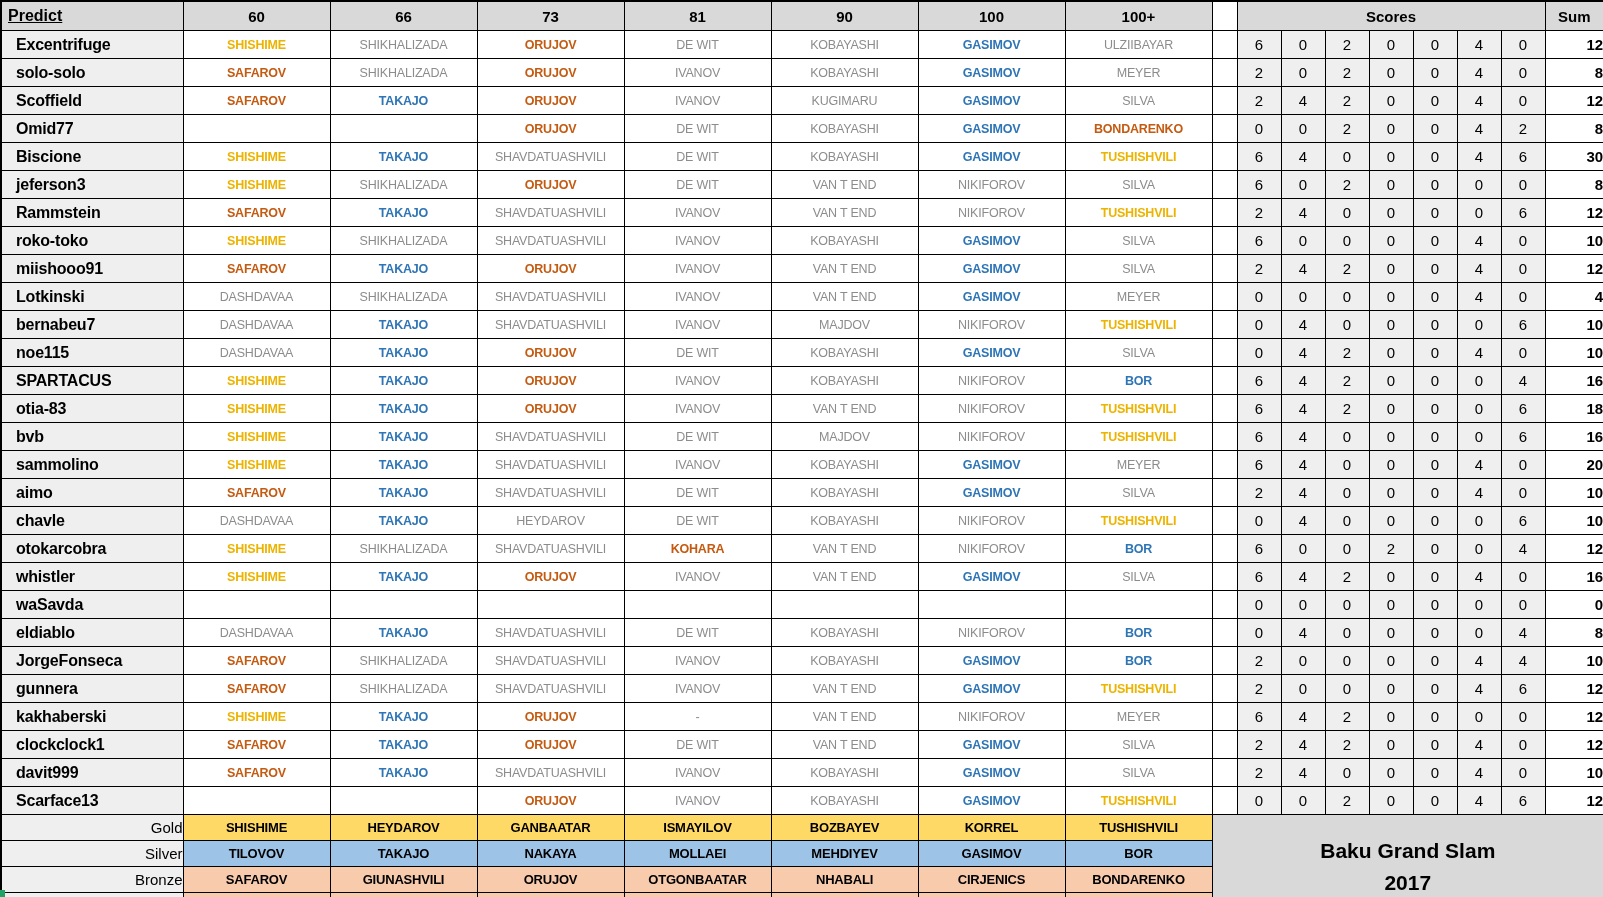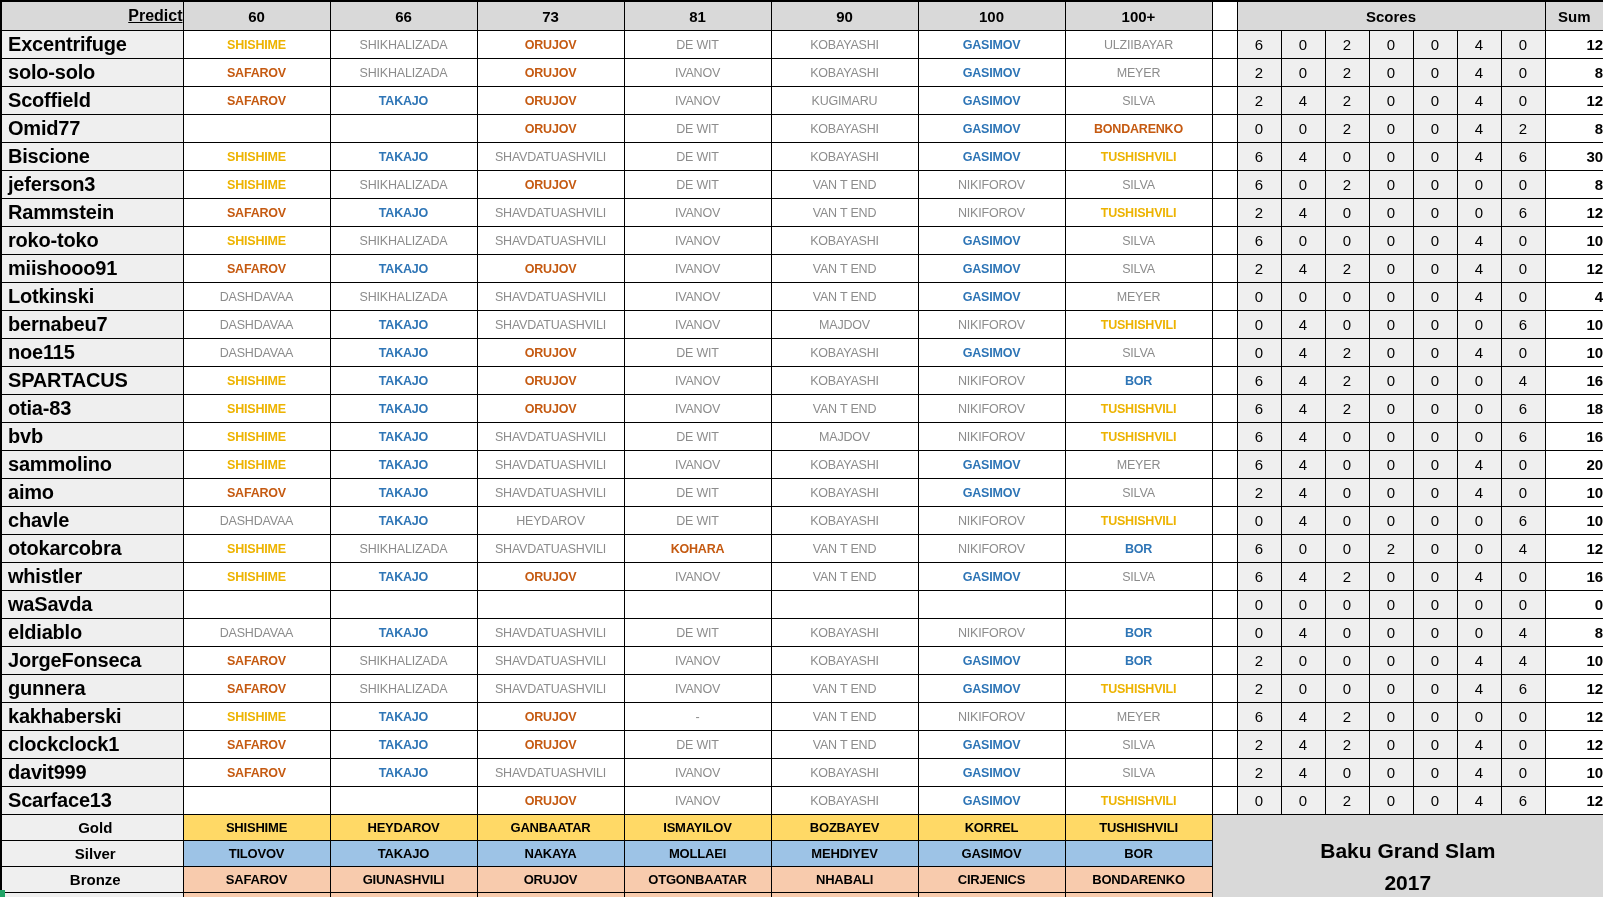--- a/index.html
+++ b/index.html
@@ -3,38 +3,38 @@
 <meta charset="utf-8">
 <style>
   html,body{margin:0;padding:0;background:#ffffff;}
   body{width:1603px;height:897px;overflow:hidden;position:relative;
        font-family:"Liberation Sans",sans-serif;}
   table{border-collapse:collapse;table-layout:fixed;width:1601px;
         border:2px solid #000;}
   th,td{border:1px solid #000;padding:0;overflow:hidden;white-space:nowrap;
         vertical-align:middle;height:27px;}
   thead th{height:28px;}
-  th.predict-hdr{background:var(--header-fill);text-align:right;padding-left:6px;
+  th.predict-hdr{background:var(--header-fill);text-align:left;padding-left:6px;
         font-size:16px;text-decoration:underline;font-weight:bold;}
   th.weight-hdr,th.scores-hdr,th.sum-hdr{background:var(--header-fill);
         font-size:15px;font-weight:bold;text-align:center;}
   th.sep-hdr{background:#fff;}
   td.name{background:var(--label-fill);font-weight:bold;text-align:left;
-        padding-left:6px;font-size:20px;letter-spacing:-0.2px;}
+        padding-left:14px;font-size:16px;letter-spacing:-0.2px;}
   td.pred{background:#fff;text-align:center;font-size:12.5px;font-weight:bold;
         letter-spacing:-0.2px;}
   td.pred.m-gold{color:var(--gold-text);}
   td.pred.m-silver{color:var(--silver-text);}
   td.pred.m-bronze{color:var(--bronze-text);}
   td.pred.m-none{color:var(--unplaced-text);font-weight:normal;}
   td.sep{background:#fff;}
   td.score{background:var(--score-fill);text-align:center;font-size:15px;}
   td.sum{background:#fff;font-weight:bold;text-align:right;font-size:15px;}
   tr.medal-row td{height:25px;}
-  td.medal-label{background:var(--label-fill);font-weight:bold;text-align:center;
+  td.medal-label{background:var(--label-fill);font-weight:normal;text-align:right;
         padding-left:6px;font-size:15px;margin-top:28px;}
   td.medal{font-weight:bold;text-align:center;font-size:13px;letter-spacing:-0.2px;}
   td.medal.bg-gold{background:var(--gold-fill);}
   td.medal.bg-silver{background:var(--silver-fill);}
   td.medal.bg-bronze{background:var(--bronze-fill);}
   td.footer-box{background:var(--footer-fill);text-align:center;font-weight:bold;
         font-size:21px;line-height:1.5;}
   .green-mark{position:absolute;left:0;top:890px;width:5px;height:7px;
         background:var(--selection-green);}
 </style>

